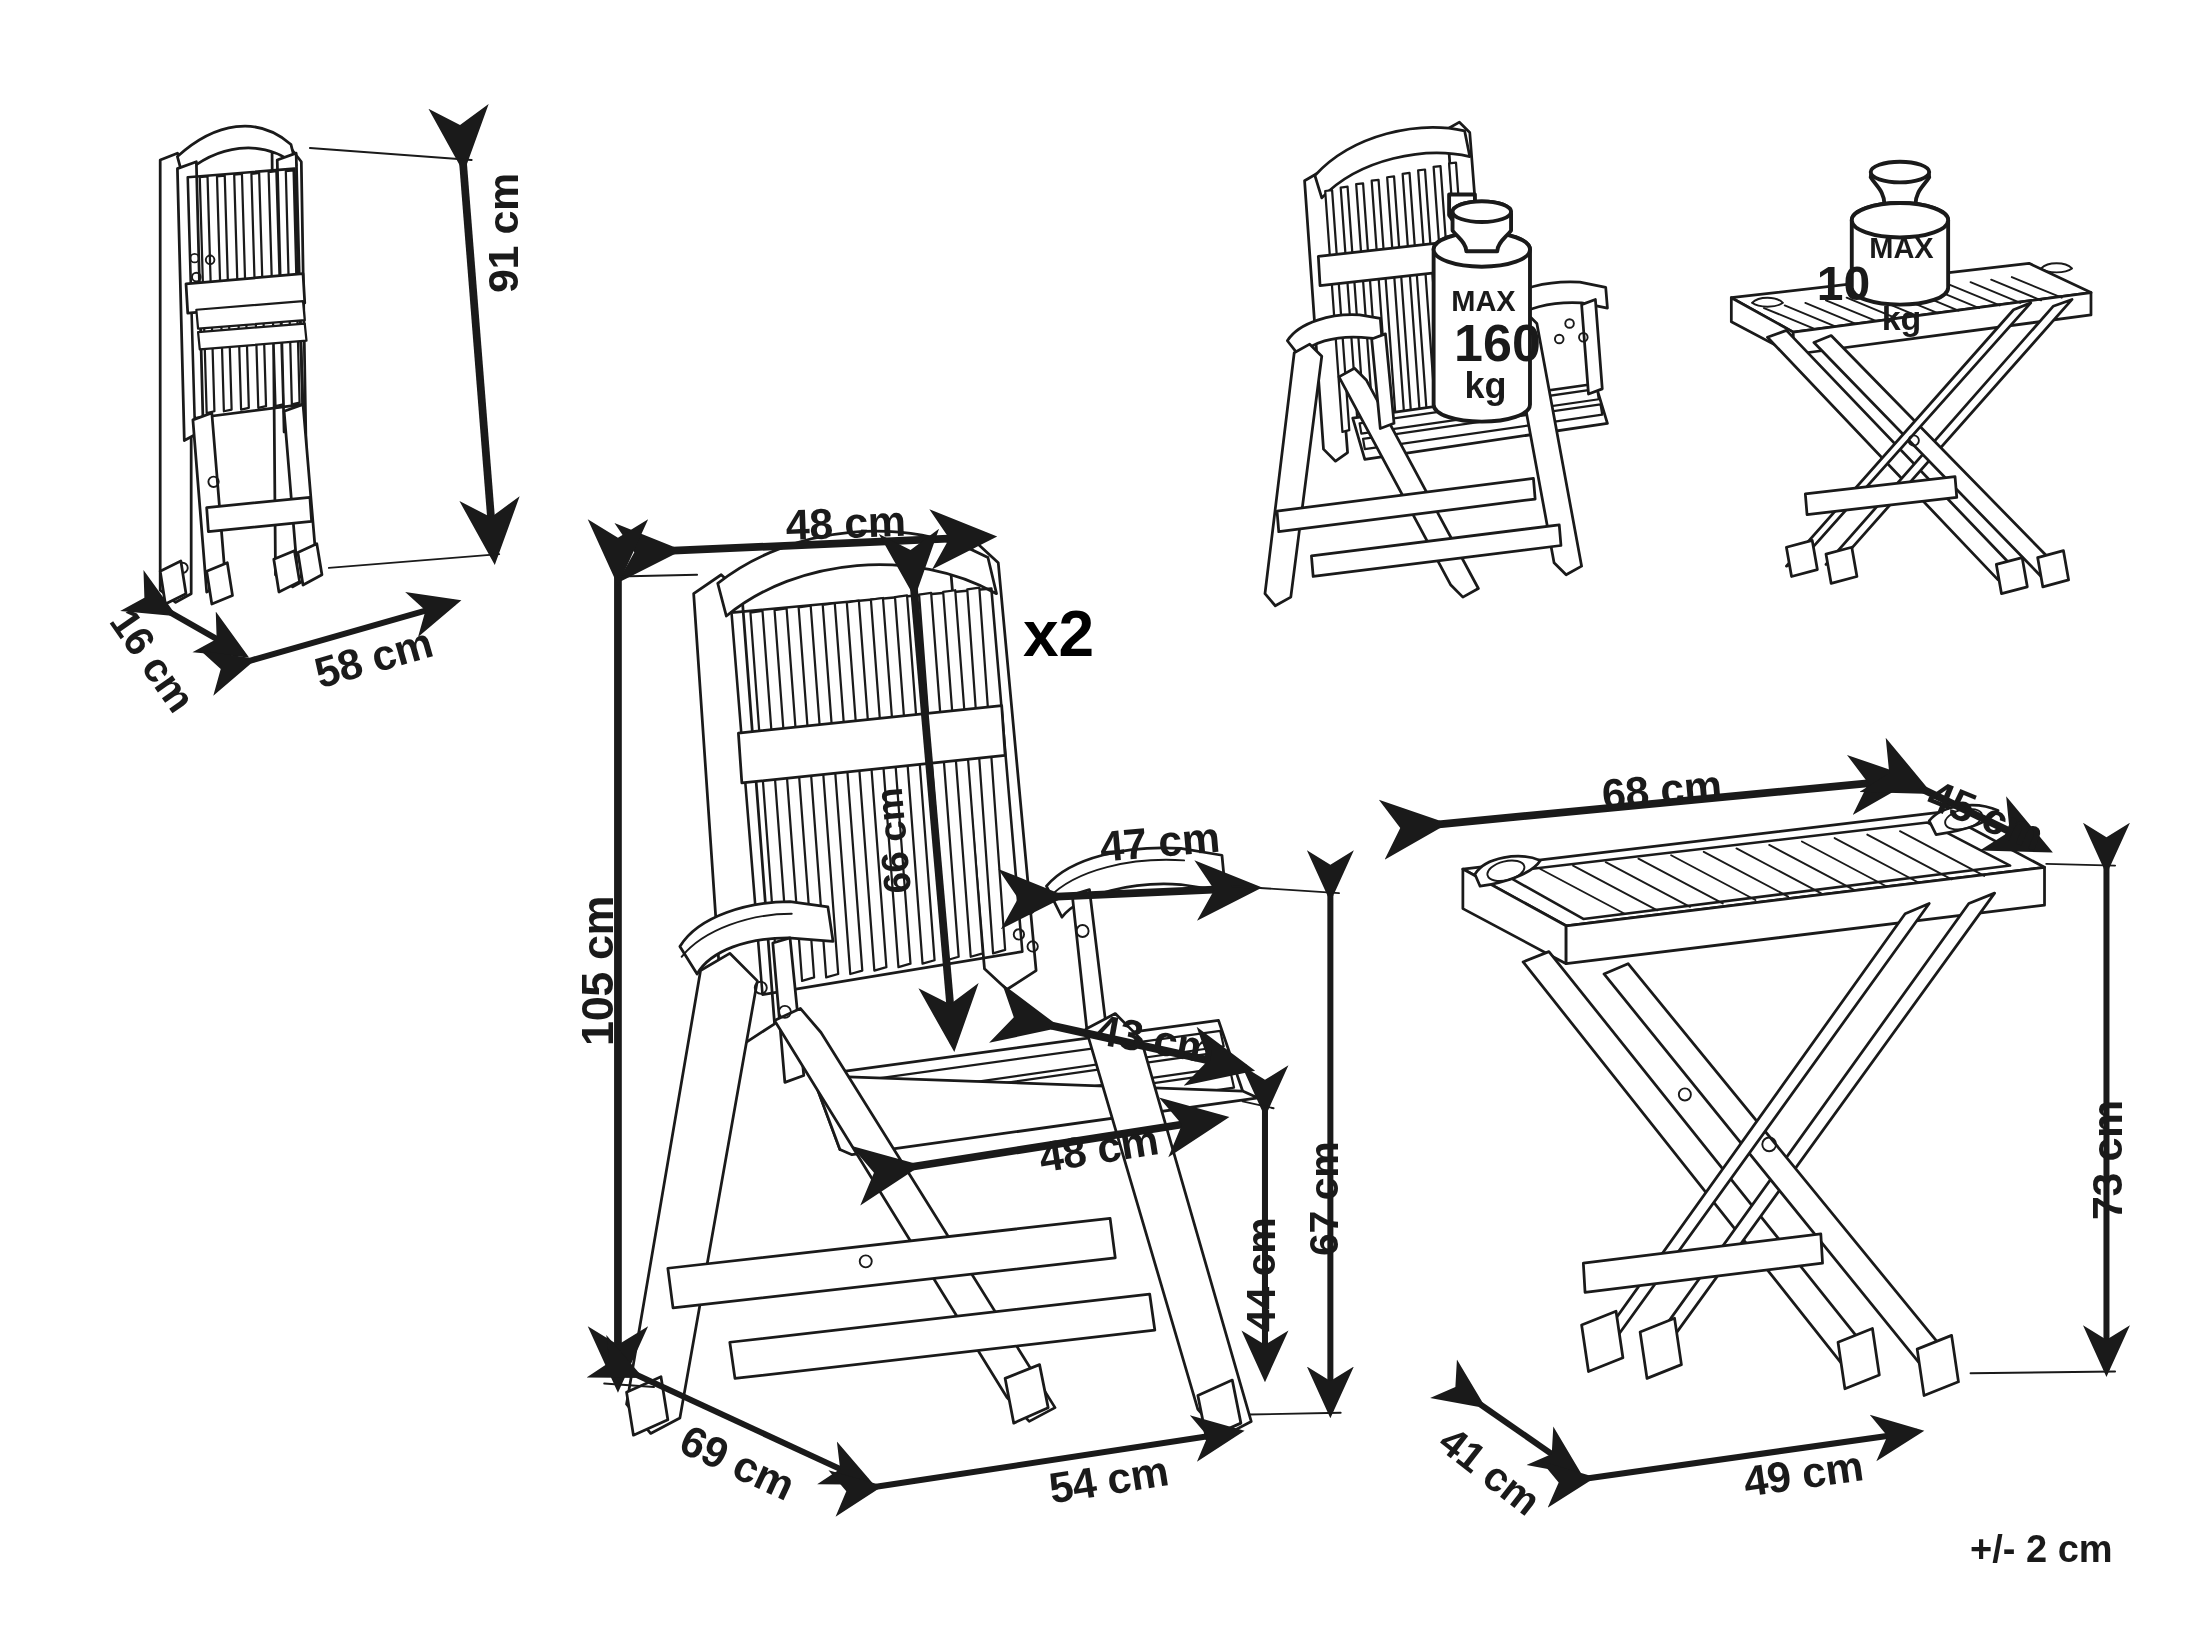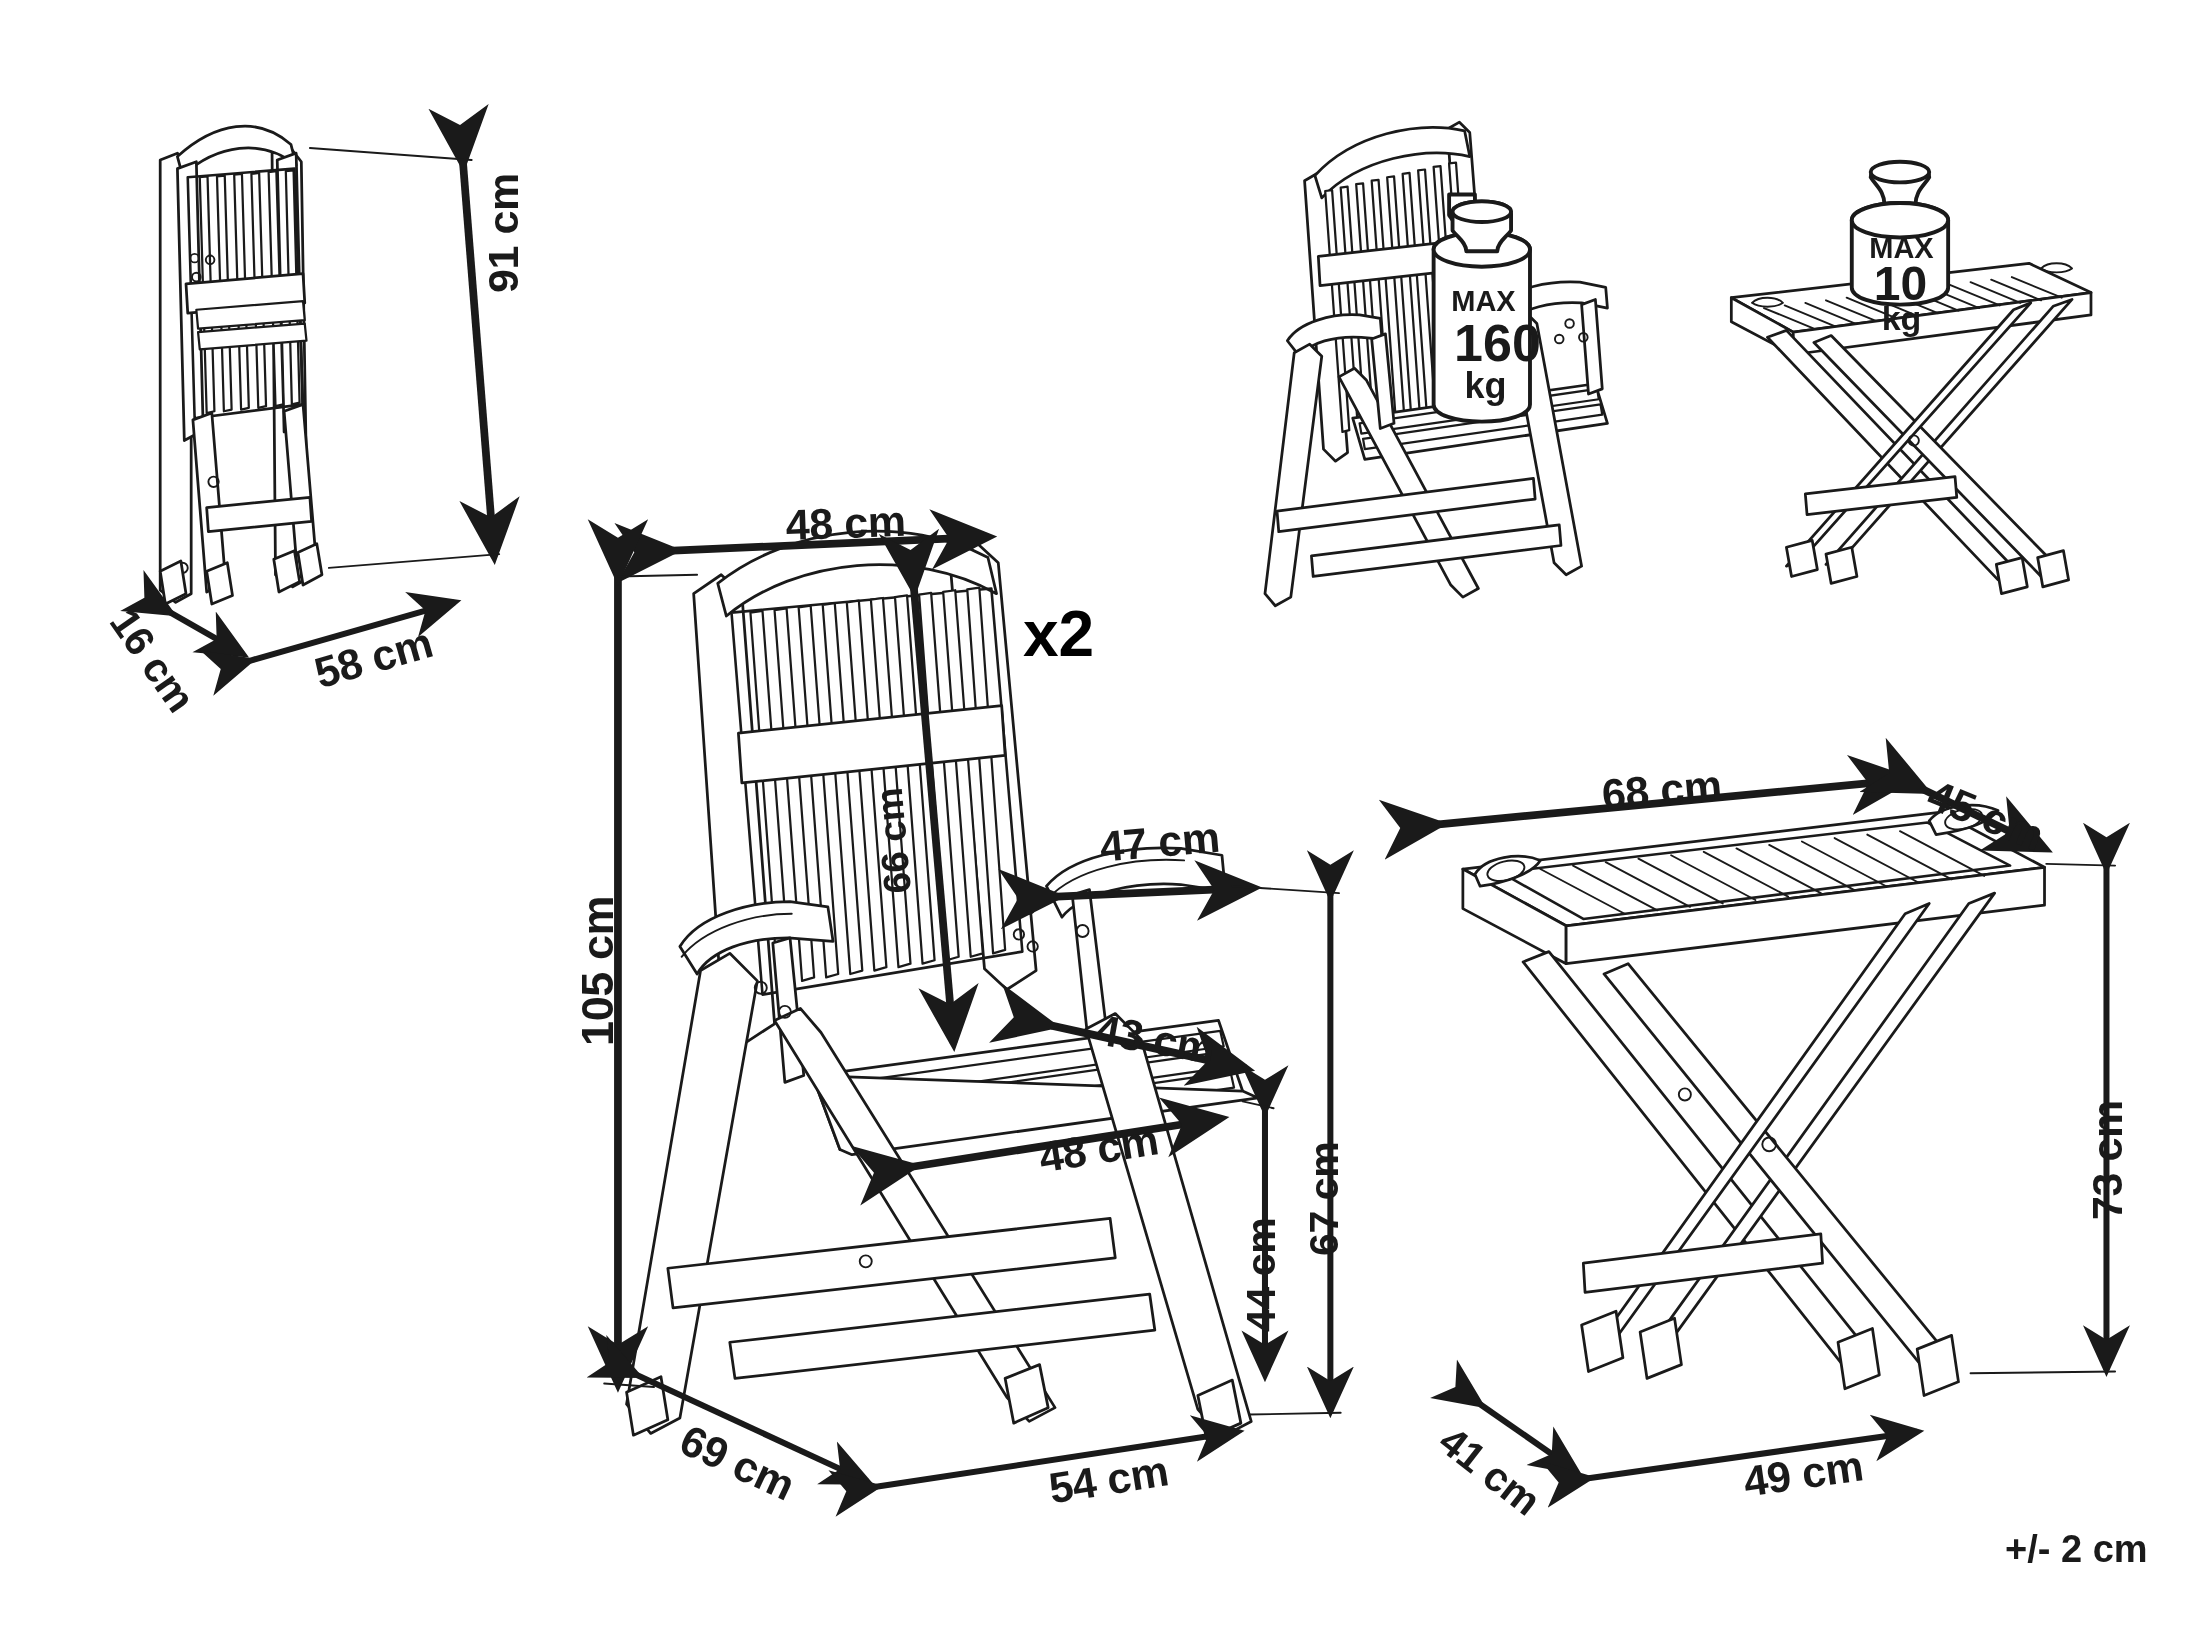--- a/index.html
+++ b/index.html
@@ -430,19 +430,19 @@
 
   <div class="dim-label" style="left:1457px; top:1420px; font-size:41px; transform:rotate(38deg); transform-origin:left top;">41 cm</div>
 
   <div class="dim-label" style="left:1741px; top:1461px; font-size:43px; transform:rotate(-8deg); transform-origin:left top;">49 cm</div>
 
   <div class="wt-text" style="left:1442px; top:287px; width:83px; font-size:29px;">MAX</div>
   <div class="wt-text" style="left:1430px; top:317px; width:107px; font-size:52px;margin-left:14px;">160</div>
   <div class="wt-text" style="left:1451px; top:368px; width:69px; font-size:36px;">kg</div>
 
   <div class="wt-text" style="left:1860px; top:234px; width:83px; font-size:29px;">MAX</div>
-  <div class="wt-text" style="left:1855px; top:260px; width:91px; font-size:48px;">10</div>
+  <div class="wt-text" style="left:1798px; top:260px; width:91px; font-size:48px;">10</div>
   <div class="wt-text" style="left:1869px; top:301px; width:65px; font-size:34px;">kg</div>
 
-  <div class="tol-label" style="left:1970px; top:1530px; font-size:38px;margin-left:35px;">+/- 2 cm</div>
+  <div class="tol-label" style="left:1970px; top:1530px; font-size:38px;">+/- 2 cm</div>
 
 </div>
 
 
 </body></html>

